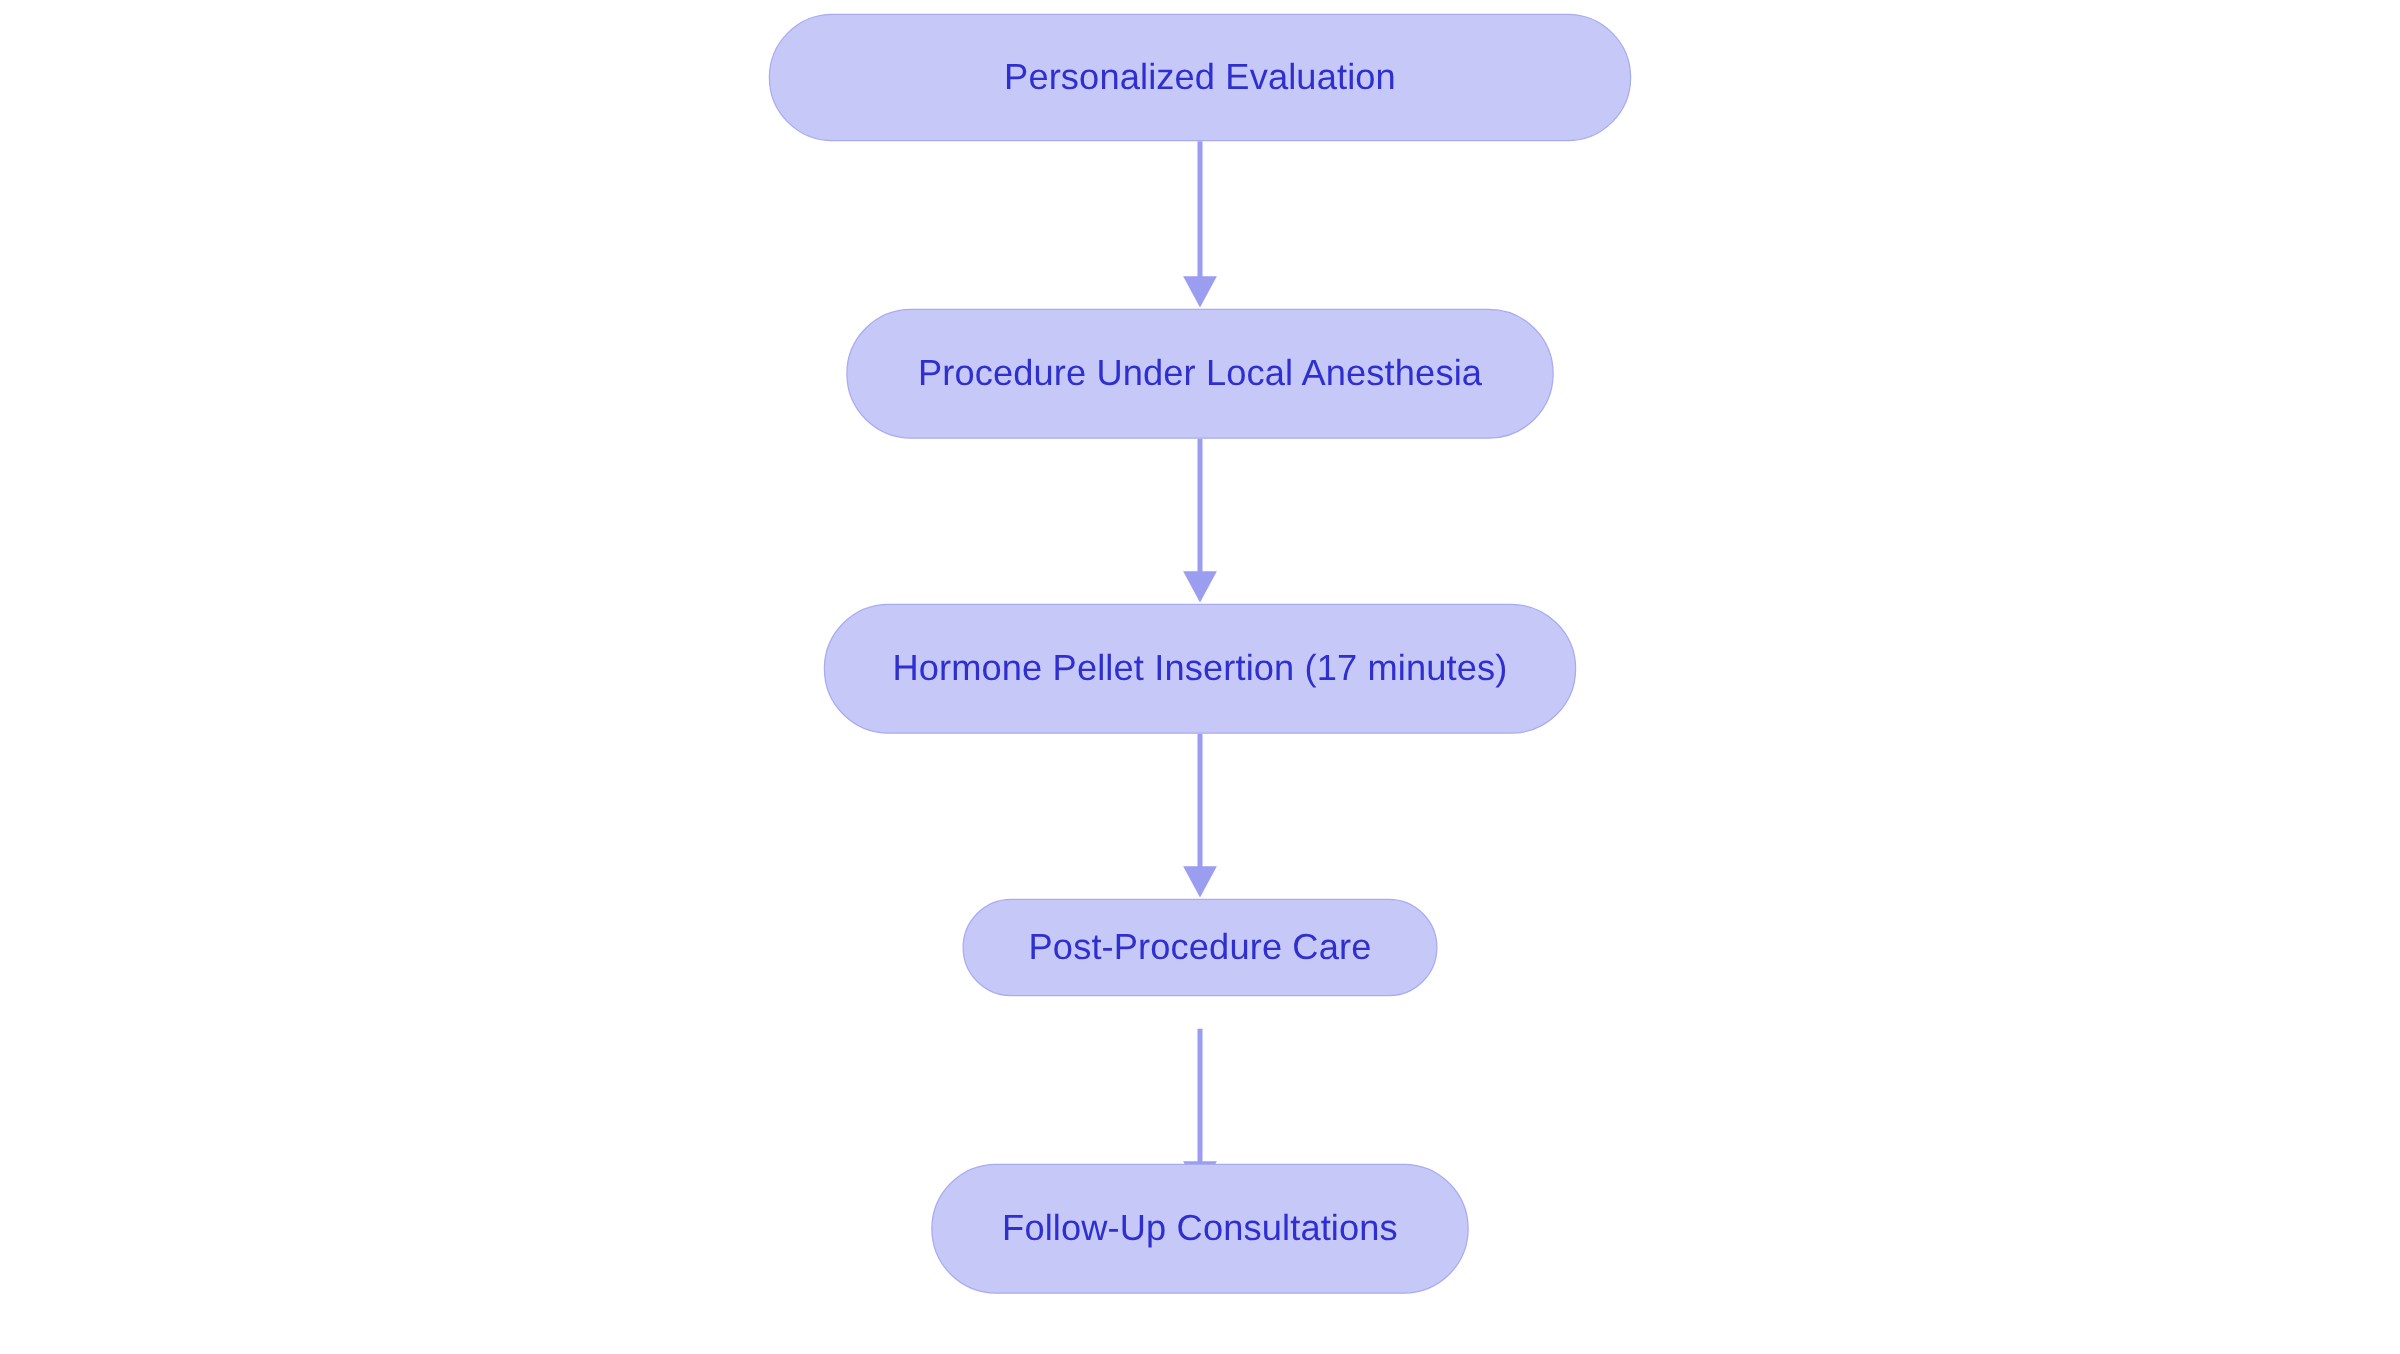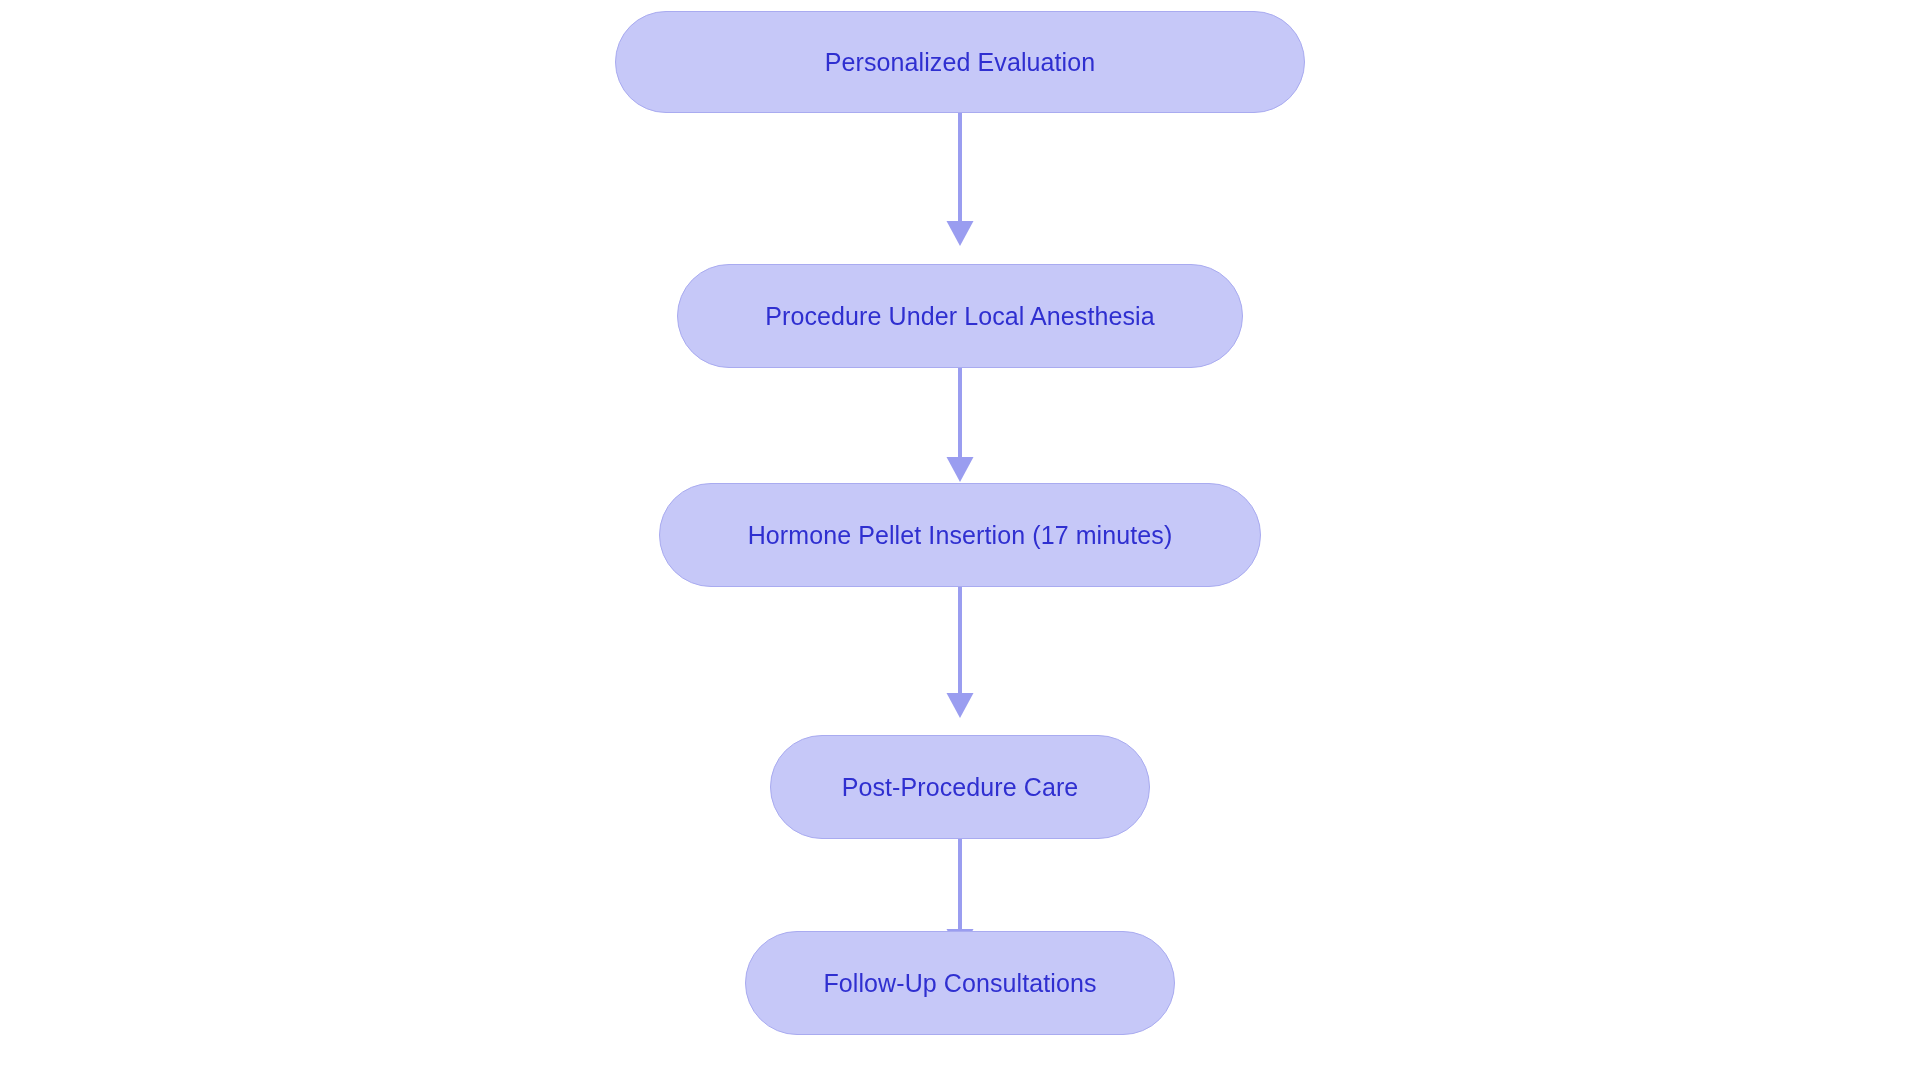--- a/index.html
+++ b/index.html
@@ -31,33 +31,33 @@
     justify-content: center;
     border-radius: 999px;
     background: #c6c8f8;
     border: 1.6px solid #a9abf0;
     color: #2f2fd0;
     white-space: nowrap;
     user-select: none;
   }
   .node-label {
     font-family: "Liberation Sans", sans-serif;
-    font-size: 25px;
+    font-size: 29px;
     font-weight: 400;
     letter-spacing: 0.1px;
     color: #2f2fd0;
     line-height: 1;
     text-align: center;
   }
 
   
   #node-0 { left: 615px;  top: 11px;   width: 690px; height: 102px; }
-  #node-1 { left: 677px;  top: 264px;  width: 566px; height: 104px; }
+  #node-1 { left: 677px;  top: 247px;  width: 566px; height: 104px; }
   #node-2 { left: 659px;  top: 483px;  width: 602px; height: 104px; }
-  #node-3 { left: 770px;  top: 719px;  width: 380px; height: 104px; margin-top: 16px; }
+  #node-3 { left: 770px;  top: 719px;  width: 380px; height: 78px; }
   #node-4 { left: 745px;  top: 931px;  width: 430px; height: 104px; }
 
   
   .connector {
     position: absolute;
     left: 0;
     top: 0;
     width: 1920px;
     height: 1083px;
     pointer-events: none;

